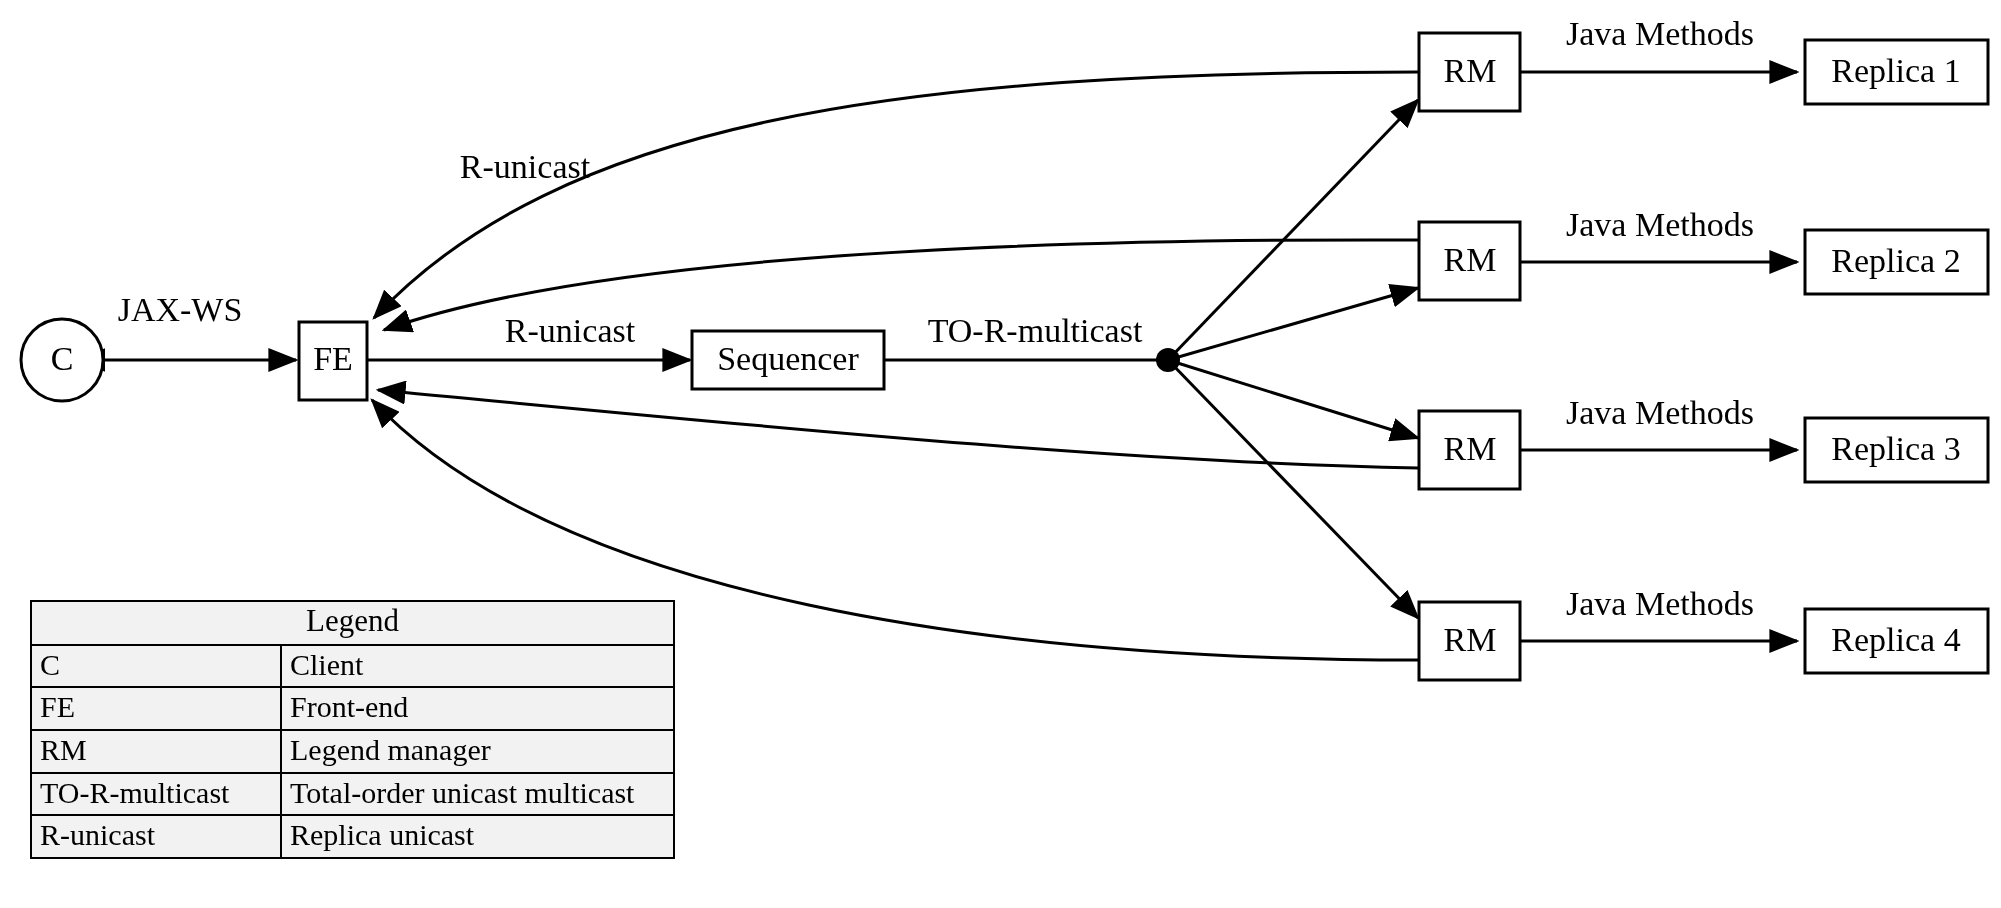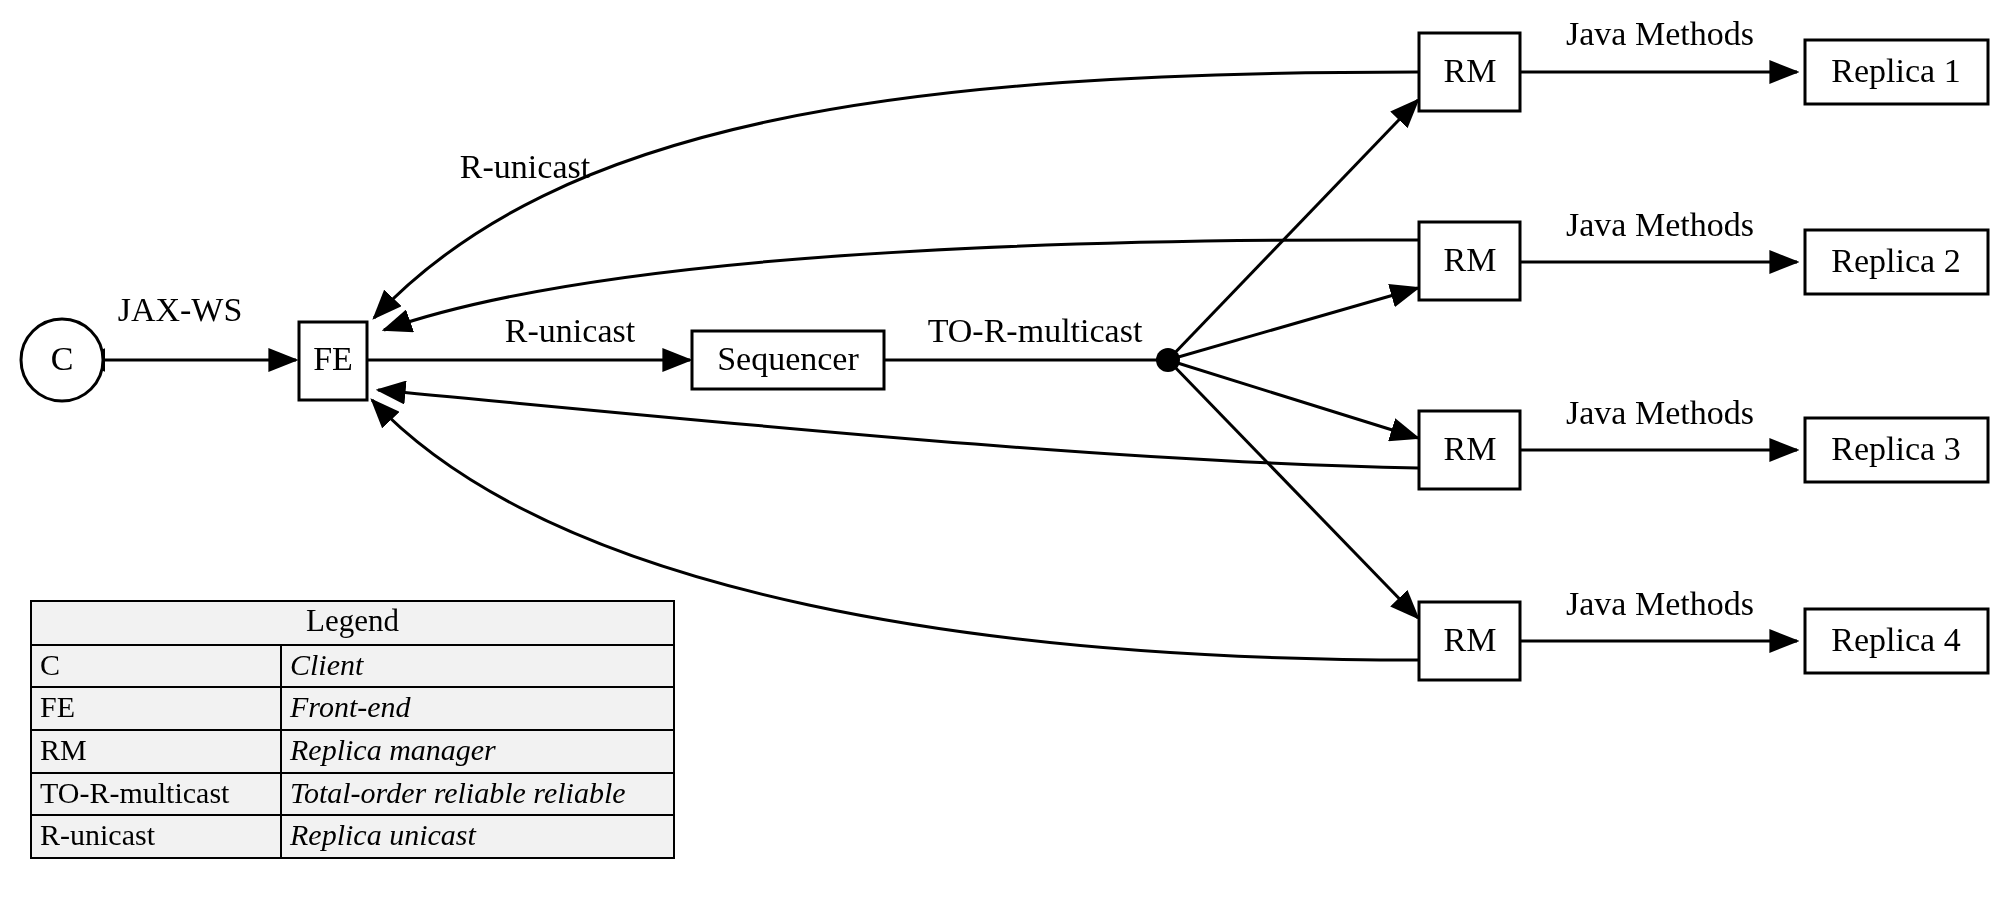--- a/index.html
+++ b/index.html
@@ -85,21 +85,20 @@
   #legend th.legend-title {
     text-align: center;
     font-size: 31px;
   }
   #legend td.legend-key {
     width: 232px;
     text-align: left;
   }
   #legend td.legend-val {
     text-align: left;
-    font-style: italic;
   }
 </style>
 </head>
 <body>
 
 <div id="stage">
 
   <svg id="diagram" viewBox="0 0 2001 908">
     <defs>
       <marker id="arrowhead" markerWidth="10" markerHeight="8" refX="9.2" refY="4" orient="auto" markerUnits="strokeWidth">
@@ -193,25 +192,25 @@
       <tr>
         <td class="legend-key">C</td>
         <td class="legend-val">Client</td>
       </tr>
       <tr>
         <td class="legend-key">FE</td>
         <td class="legend-val">Front-end</td>
       </tr>
       <tr>
         <td class="legend-key">RM</td>
-        <td class="legend-val">Replica manager</td>
+        <td class="legend-val">Legend manager</td>
       </tr>
       <tr>
         <td class="legend-key">TO-R-multicast</td>
-        <td class="legend-val">Total-order reliable reliable</td>
+        <td class="legend-val">Total-order unicast multicast</td>
       </tr>
       <tr>
         <td class="legend-key">R-unicast</td>
         <td class="legend-val">Replica unicast</td>
       </tr>
     </tbody>
   </table>
 
 </div>
 

